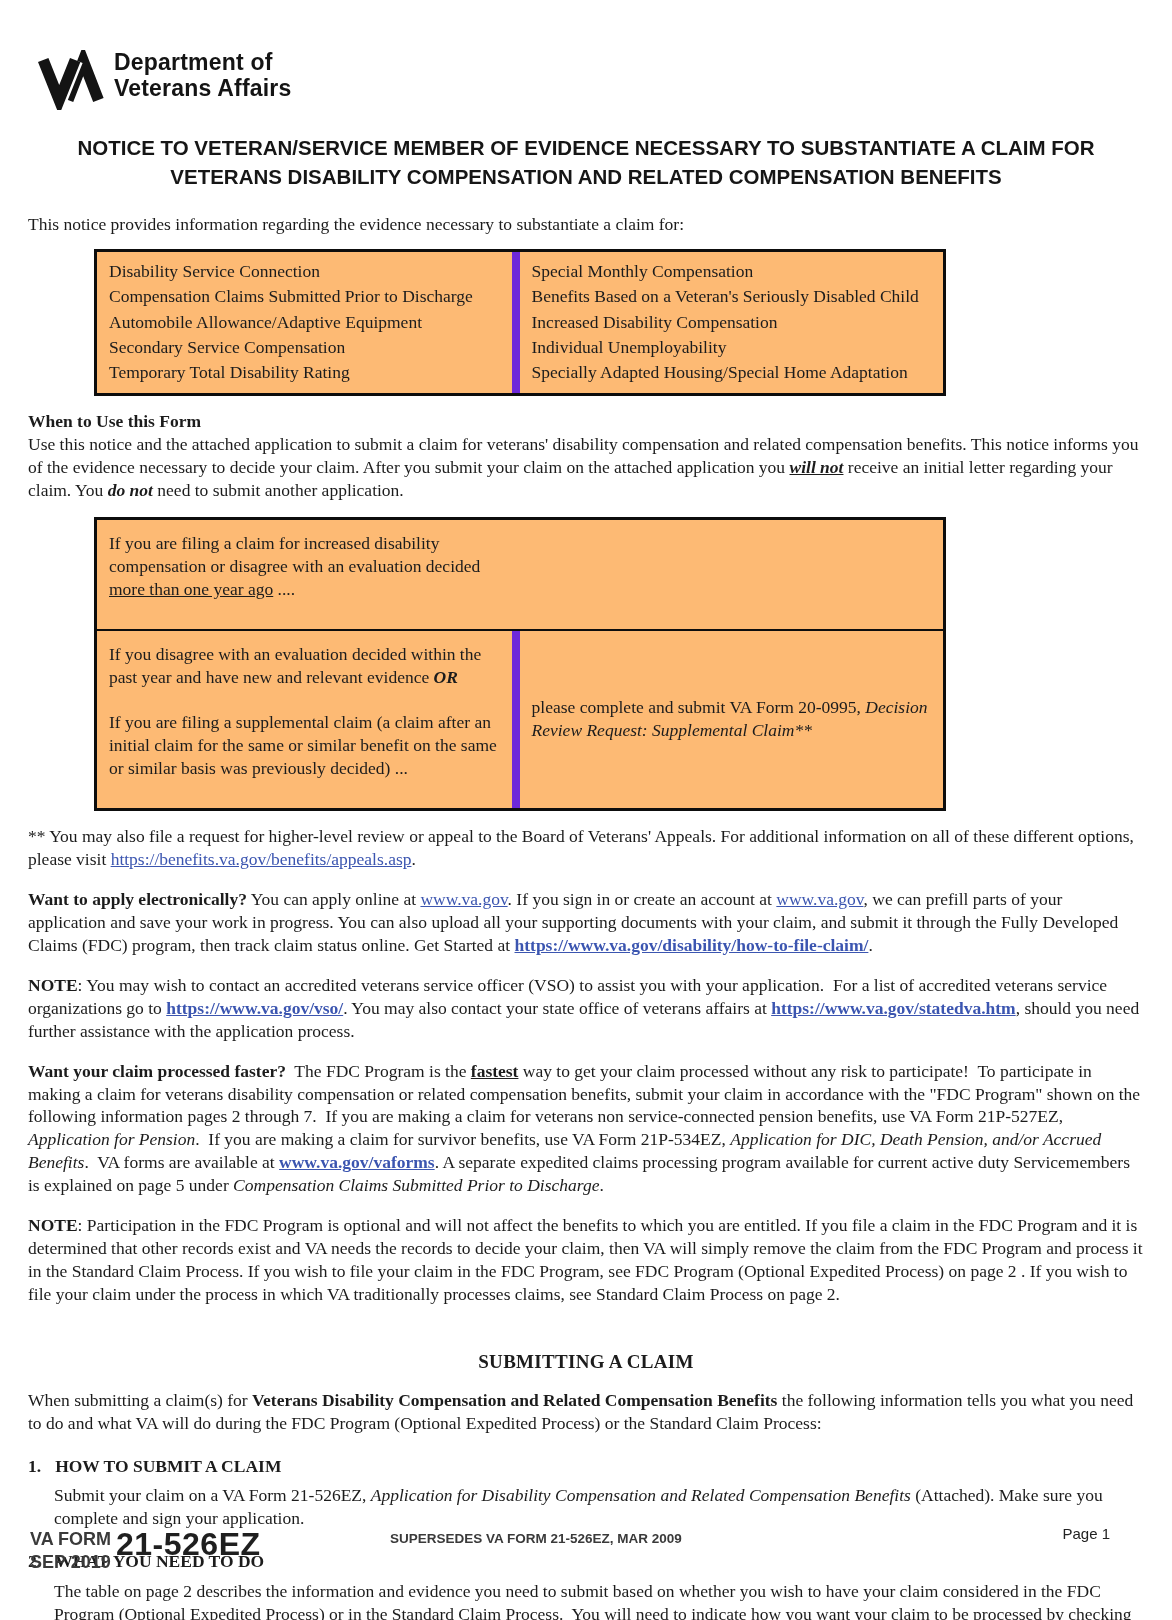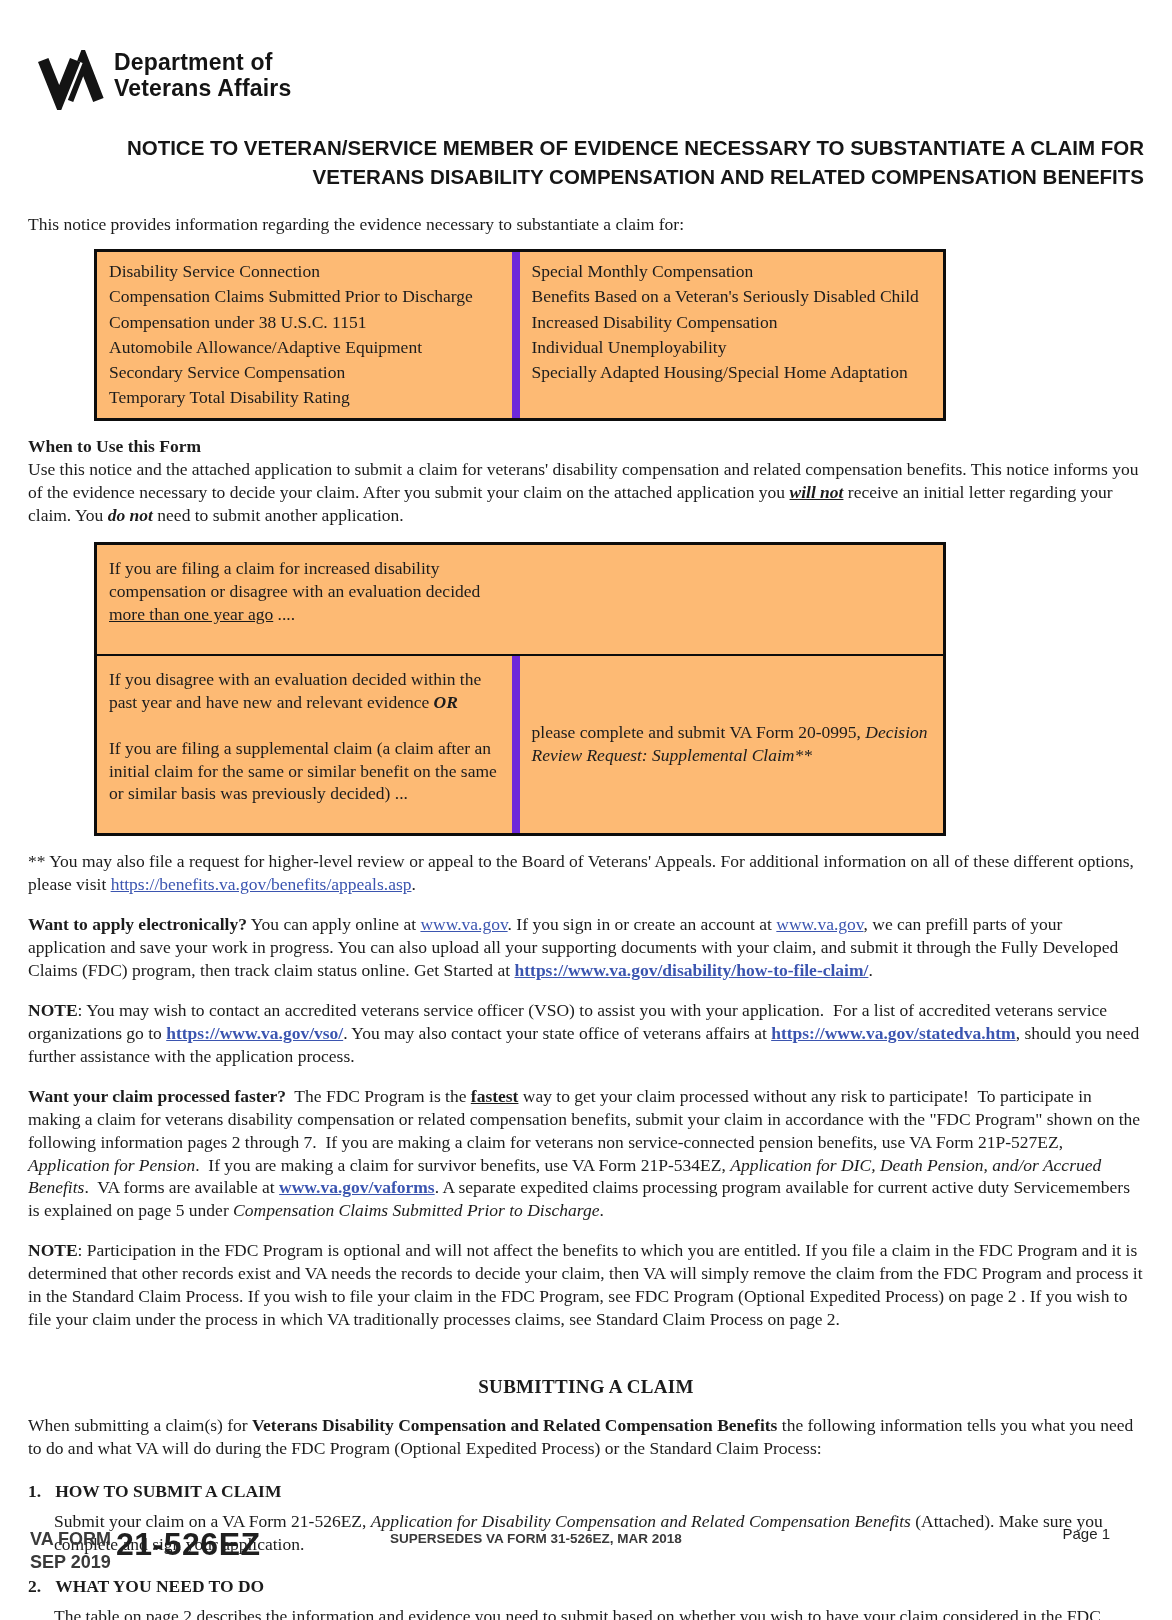--- a/index.html
+++ b/index.html
@@ -22,21 +22,21 @@
   .hdr{display:flex;align-items:flex-start;gap:6px;margin-left:8px;}
   .va-logo{width:72px;height:60px;flex:0 0 auto;}
   .dept{
     font-family:"Liberation Sans", sans-serif;
     font-weight:bold;font-size:23px;line-height:1.12;color:#141414;
     letter-spacing:.2px;
   }
 
   
   .title{
-    margin-top:24px;text-align:right;
+    margin-top:24px;text-align:center;
     font-family:"Liberation Sans", sans-serif;
     font-weight:bold;font-size:20.5px;line-height:1.4;color:#161616;
   }
 
   .intro{margin-top:22px;}
 
   
   .tbl{
     margin:13px 0 0 66px;width:852px;
     border:3px solid #0d0d0d;
@@ -105,21 +105,20 @@
     <div>VETERANS DISABILITY COMPENSATION AND RELATED COMPENSATION BENEFITS</div>
   </div>
 
   <div class="intro">This notice provides information regarding the evidence necessary to substantiate a claim for:</div>
 
   <div class="tbl">
     <div class="tbl-row">
       <div class="cell left list-cell">
           <div>Disability Service Connection</div>
           <div>Compensation Claims Submitted Prior to Discharge</div>
-          <div>Compensation under 38 U.S.C. 1151</div>
           <div>Automobile Allowance/Adaptive Equipment</div>
           <div>Secondary Service Compensation</div>
           <div>Temporary Total Disability Rating</div>
         </div>
       <div class="cell right list-cell">
           <div>Special Monthly Compensation</div>
           <div>Benefits Based on a Veteran's Seriously Disabled Child</div>
           <div>Increased Disability Compensation</div>
           <div>Individual Unemployability</div>
           <div>Specially Adapted Housing/Special Home Adaptation</div>
@@ -171,15 +170,15 @@
   </div>
 
 </div>
 
 <div class="footer">
   <div class="f-label">
     <div>VA FORM</div>
     <div>SEP 2019</div>
   </div>
   <div class="f-number">21-526EZ</div>
-  <div class="f-supersedes">SUPERSEDES VA FORM 31-526EZ, MAR 2018</div>
+  <div class="f-supersedes">SUPERSEDES VA FORM 21-526EZ, MAR 2009</div>
   <div class="f-page">Page 1</div>
 </div>
 
 </body></html>

